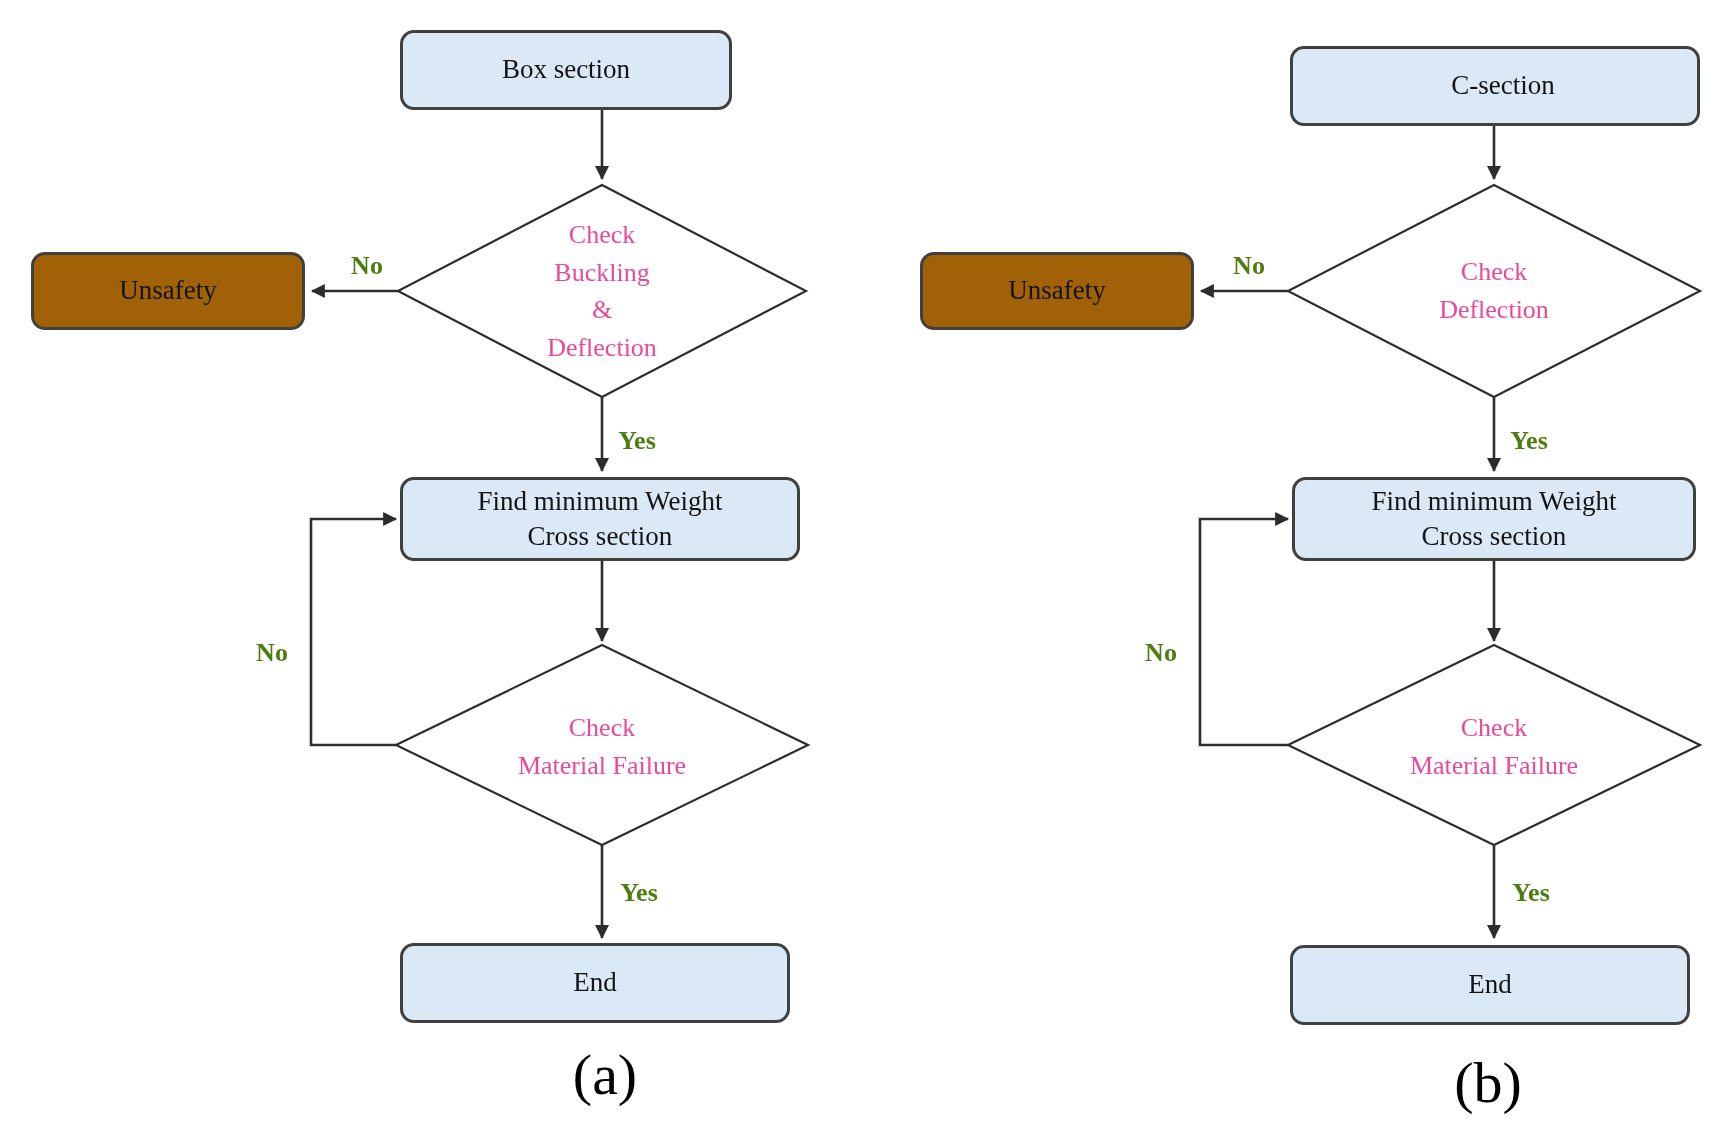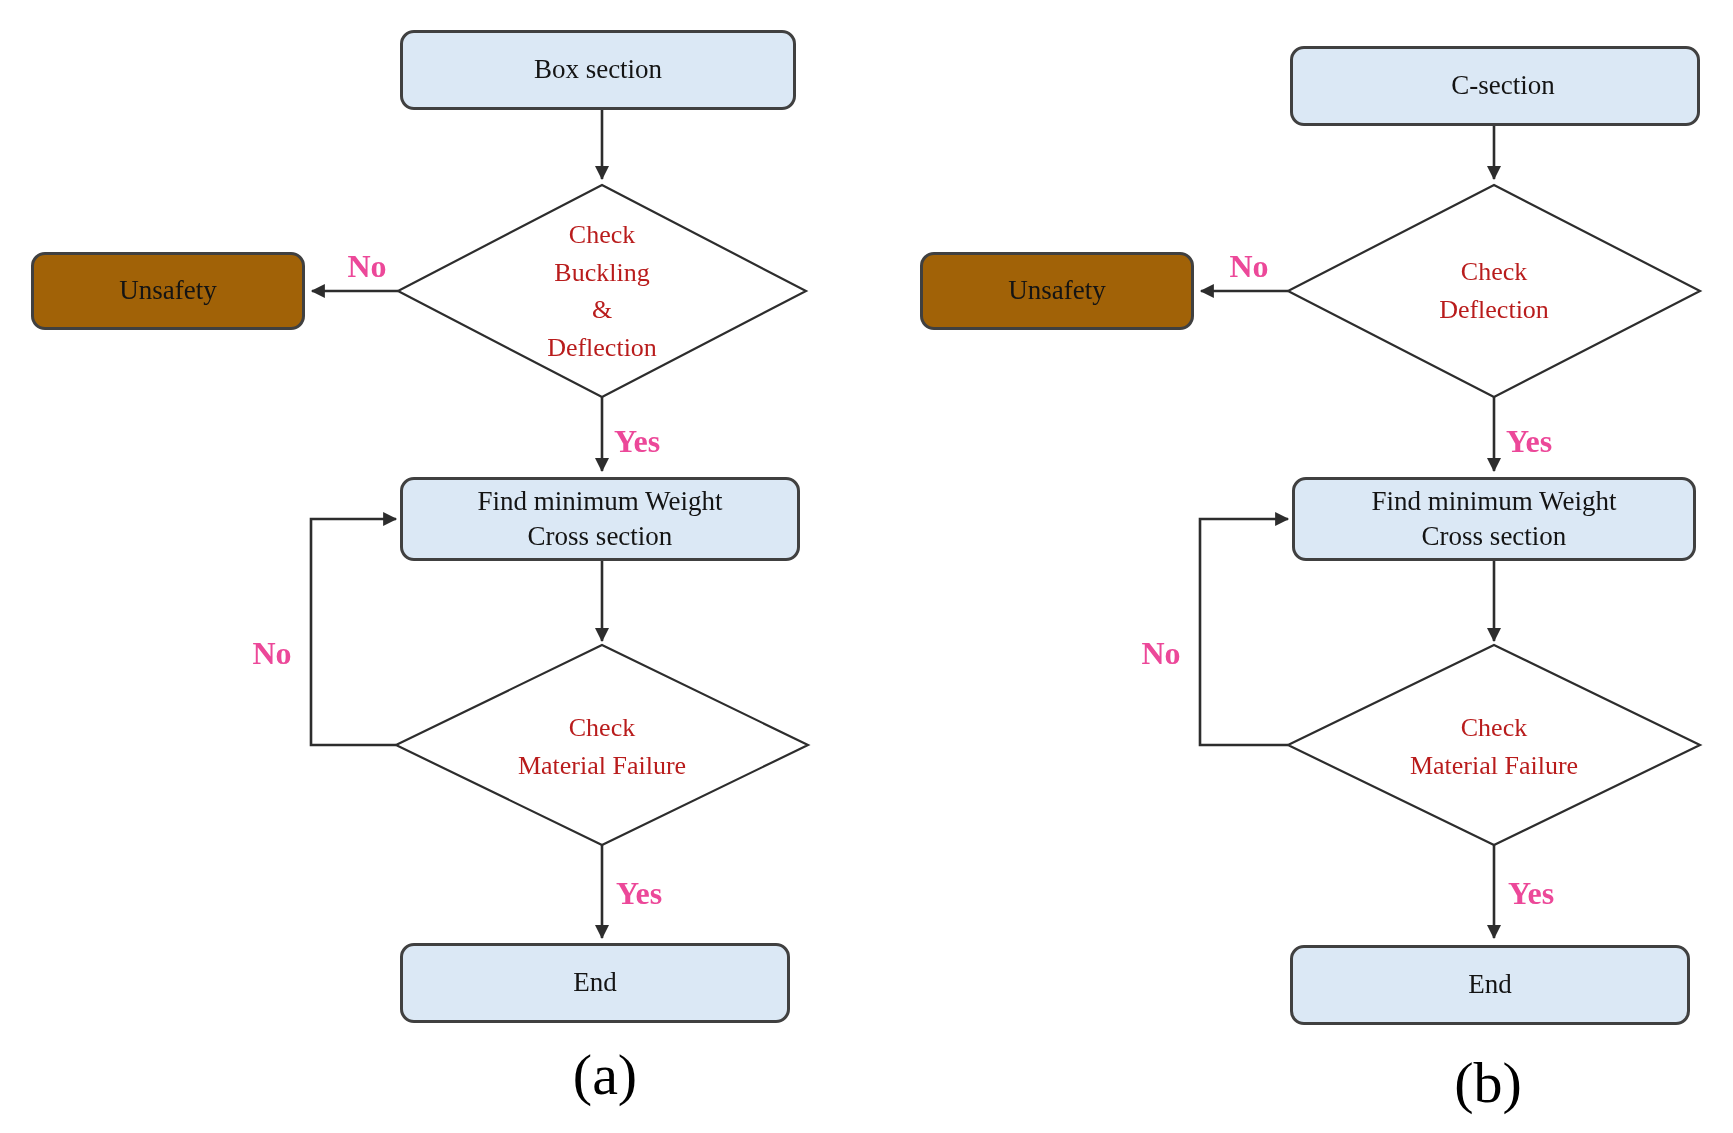--- a/index.html
+++ b/index.html
@@ -31,28 +31,28 @@
   .node.process { background: #dbe8f5; }
   .node.terminal { background: #a16207; }
 
   .diamond-label {
     position: absolute;
     transform: translate(-50%, -50%);
     text-align: center;
     font-size: 26px;
     line-height: 1.45;
     white-space: pre-line;
-    color: #b91c1c;
+    color: #ec4899;
   }
   .edge-label {
     position: absolute;
     transform: translate(-50%, -50%);
     font-weight: bold;
-    font-size: 32px;
-    color: #ec4899;
+    font-size: 26px;
+    color: #4d7c0f;
   }
   .caption {
     position: absolute;
     transform: translate(-50%, -50%);
     font-size: 58px;
     color: #000000;
   }
 </style>
 </head>
 <body>
@@ -82,21 +82,21 @@
       <path d="M1288,291 L1201,291" marker-end="url(#ah)"></path>
       <path d="M1494,397 L1494,471" marker-end="url(#ah)"></path>
       <path d="M1494,561 L1494,641" marker-end="url(#ah)"></path>
       <path d="M1288,745 L1200,745 L1200,519 L1288,519" marker-end="url(#ah)"></path>
       <path d="M1494,845 L1494,938" marker-end="url(#ah)"></path>
       <polygon points="1494,185 1700,291 1494,397 1288,291" fill="#ffffff" stroke-width="2.2"></polygon>
       <polygon points="1494,645 1700,745 1494,845 1288,745" fill="#ffffff" stroke-width="2.2"></polygon>
     </g>
   </svg>
 
-  <div class="node process" style="left:400px; top:30px; width:396px; height:80px;">Box section</div>
+  <div class="node process" style="left:400px; top:30px; width:332px; height:80px;">Box section</div>
 
   <div class="diamond-label" style="left:602px; top:291px;">Check
 Buckling
 &amp;
 Deflection</div>
 
   <div class="node terminal" style="left:31px; top:252px; width:274px; height:78px;">Unsafety</div>
 
   <div class="edge-label" style="left:367px; top:266px;">No</div>
 

